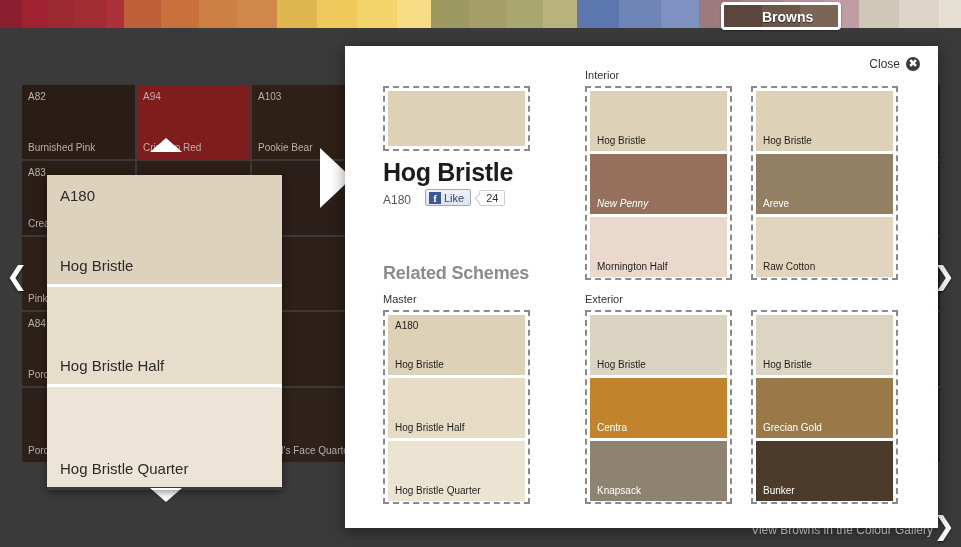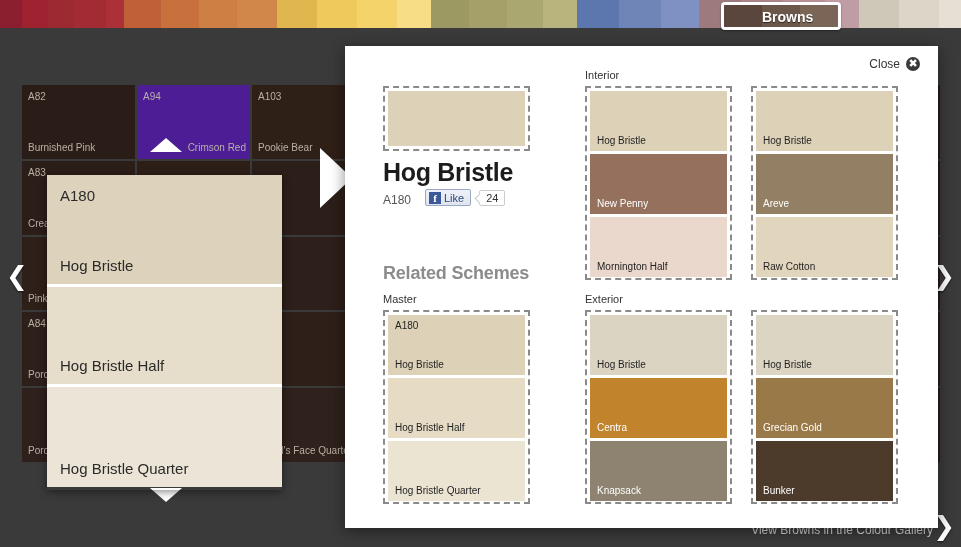--- a/index.html
+++ b/index.html
@@ -282,21 +282,21 @@
   </div>
   <div class="tlabel" style="position:absolute;left:731px;top:9px;color:#fff;font-size:14px;font-weight:bold;text-shadow:0 1px 1px rgba(0,0,0,.6);padding-left:31px;">Browns</div>
 
   <div id="page-body">
 
     <div id="swatch-grid">
         <div class="cell" style="background: rgb(42, 28, 22);">
           <span class="code">A82</span>
           <span class="nm">Burnished Pink</span>
         </div>
-        <div class="cell" style="background: #4c1d95; text-align: right;">
+        <div class="cell" style="background: #7f1d1d;">
           <span class="code">A94</span>
           <span class="nm">Crimson Red</span>
         </div>
         <div class="cell" style="background: rgb(46, 31, 23);">
           <span class="code">A103</span>
           <span class="nm">Pookie Bear</span>
         </div>
         <div class="cell" style="background: rgb(43, 29, 23);">
           <span class="code">A112</span>
           <span class="nm">Oriental</span>
@@ -410,21 +410,21 @@
     </div>
 
     <div id="related-title">Related Schemes</div>
 
     <div id="scheme-host">
         <div class="scheme-label" style="left: 240px; top: 23px;">Interior</div>
         <div class="scheme-card" style="left: 240px; top: 40px;">
           <div class="band" style="background: rgb(221, 210, 184);">
             <span class="bname dark-text">Hog Bristle</span>
           </div>
-          <div class="band" style="background: rgb(149, 112, 93);">
+          <div class="band" style="background: rgb(149, 112, 93); font-style: italic;">
             <span class="bname light-text">New Penny</span>
           </div>
           <div class="band" style="background: rgb(235, 216, 205);">
             <span class="bname dark-text">Mornington Half</span>
           </div>
         </div>
         <div class="scheme-card" style="left: 406px; top: 40px;">
           <div class="band" style="background: rgb(221, 210, 184);">
             <span class="bname dark-text">Hog Bristle</span>
           </div>

